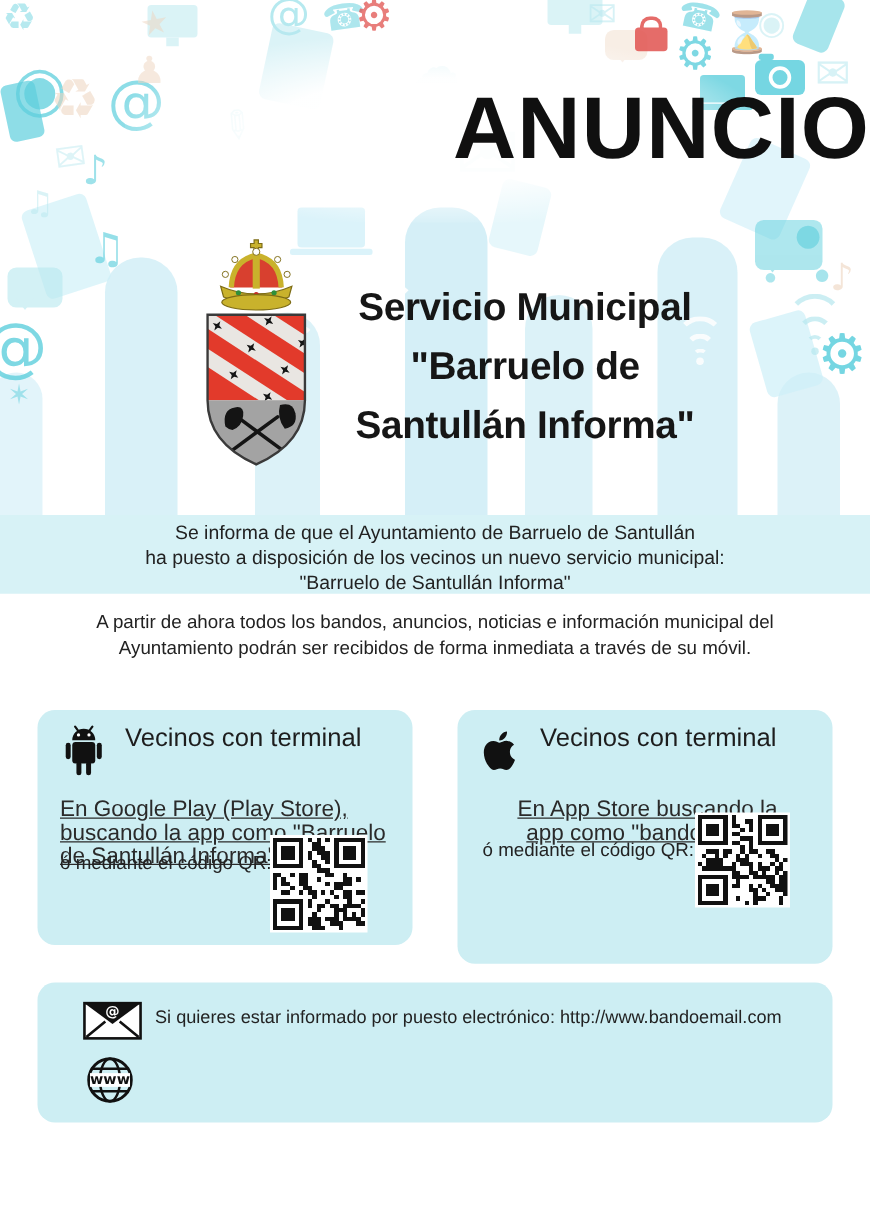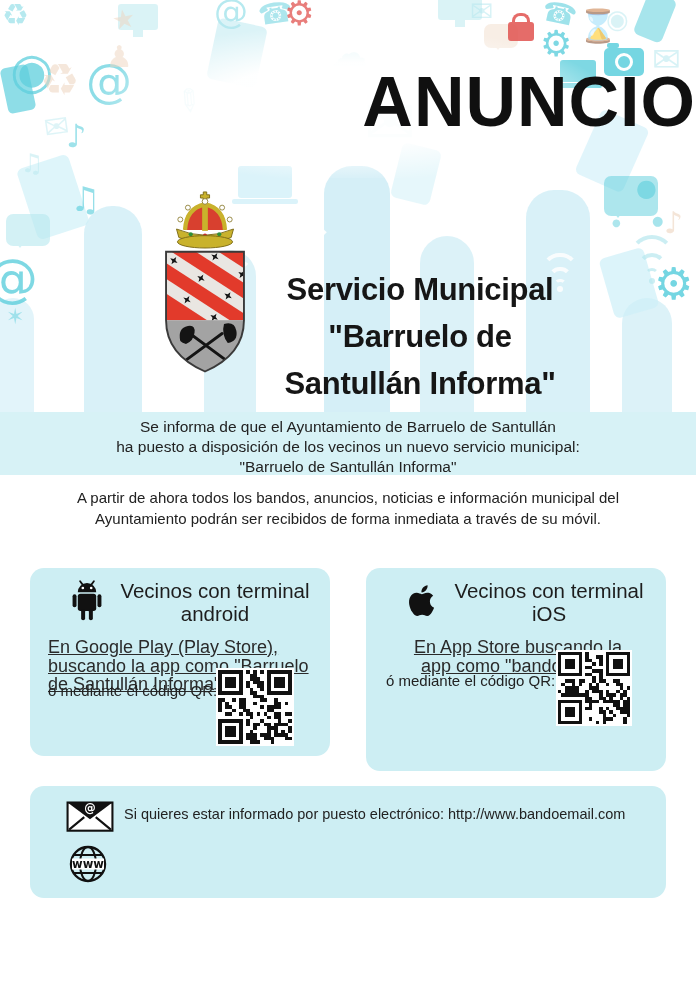--- a/index.html
+++ b/index.html
@@ -31,33 +31,33 @@
   .ds.w i{position:absolute;left:50%;bottom:-26%;transform:translateX(-50%);width:6px;height:6px;background:currentColor;border-radius:50%;}
 
   #halo{position:absolute;left:100px;top:28px;width:500px;height:150px;z-index:1;
         background:radial-gradient(ellipse at center,rgba(255,255,255,.98) 38%,rgba(255,255,255,0) 74%);}
 
   #title{position:absolute;left:0;right:0;top:62px;z-index:2;text-align:right;
          font-size:70px;font-weight:bold;letter-spacing:1px;color:#101010;}
 
   #crest{position:absolute;left:148px;top:190px;width:114px;height:192px;z-index:2;}
   #heading{position:absolute;left:252px;top:222px;width:336px;z-index:2;text-align:center;
-           font-weight:bold;font-size:31px;line-height:47px;color:#161616;letter-spacing:-0.3px;margin-top:44px;}
+           font-weight:bold;font-size:31px;line-height:47px;color:#161616;letter-spacing:-0.3px;}
 
   #band{position:absolute;left:0;right:0;top:412px;height:63px;background:#d7f2f6;z-index:2;
         text-align:center;font-size:15.5px;line-height:20px;color:#222;padding-top:5px;box-sizing:border-box;}
   #intro{position:absolute;left:0;right:0;top:487px;z-index:2;text-align:center;font-size:15px;line-height:21px;color:#222;}
   #question{position:absolute;left:0;right:0;top:539px;z-index:2;text-align:center;font-size:15px;color:#222;}
 
   .panel{position:absolute;background:#cdeef3;border-radius:14px;z-index:2;}
   #box-android{left:30px;top:568px;width:300px;height:188px;}
   #box-ios{left:366px;top:568px;width:300px;height:203px;}
   #box-contact{left:30px;top:786px;width:636px;height:112px;}
 
-  .bh{position:absolute;left:16px;right:0;top:11px;display:flex;justify-content:center;gap:12px;align-items:flex-start;}
+  .bh{position:absolute;left:16px;right:0;top:11px;display:flex;gap:12px;align-items:flex-start;}
   .bh .ttl{font-size:20.5px;line-height:23px;color:#1d1d1d;text-align:center;}
   .bb{position:absolute;left:18px;top:70px;right:12px;font-size:18px;line-height:18.5px;color:#2a2a2a;text-decoration:underline;}
   #box-ios .bb{left:32px;width:240px;right:auto;text-align:center;}
   .ql{position:absolute;left:18px;top:114px;font-size:15px;color:#222;}
   #box-ios .ql{left:20px;top:104px;}
   .qr{position:absolute;background:#fff;padding:2px;}
   #qr-android{left:186px;top:100px;width:74px;height:74px;}
   #qr-ios{left:190px;top:82px;width:72px;height:72px;}
   .bn{position:absolute;left:20px;top:146px;width:274px;font-size:13px;line-height:15.5px;color:#2a2a2a;}
 
@@ -235,21 +235,20 @@
         </g>
         <circle cx="16" cy="8.6" r="1.25" fill="#fff"></circle>
         <circle cx="24" cy="8.6" r="1.25" fill="#fff"></circle>
         <g stroke="#111" stroke-width="1.7" stroke-linecap="round">
           <line x1="13.4" y1="2.2" x2="15.8" y2="5.4"></line>
           <line x1="26.6" y1="2.2" x2="24.2" y2="5.4"></line>
         </g>
       </svg>
       <div class="ttl">
         <div>Vecinos con terminal</div>
-        <div>android</div>
       </div>
     </div>
     <div class="bb">En Google Play (Play Store), buscando la app como "Barruelo de Santullán Informa"</div>
     <div class="ql">ó mediante el código QR:</div>
     <svg id="qr-android" class="qr" viewBox="0 0 21 21" fill="#111" shape-rendering="crispEdges">
         <rect width="21" height="21" fill="#fff"></rect>
         <rect x="0" y="0" width="1" height="1"></rect>
         <rect x="1" y="0" width="1" height="1"></rect>
         <rect x="2" y="0" width="1" height="1"></rect>
         <rect x="3" y="0" width="1" height="1"></rect>
@@ -465,21 +464,20 @@
       </svg>
   </div>
 
   <div id="box-ios" class="panel">
     <div class="bh">
       <svg width="38" height="46" viewBox="0 0 24 26">
         <path fill="#111" d="M16.365 12.74c-.024-2.448 2.001-3.623 2.092-3.68-1.14-1.666-2.914-1.895-3.543-1.92-1.508-.153-2.943.888-3.708.888-.764 0-1.945-.866-3.197-.842-1.645.024-3.162.956-4.008 2.43-1.709 2.963-.437 7.347 1.227 9.752.814 1.178 1.784 2.5 3.058 2.453 1.227-.048 1.69-.794 3.173-.794 1.484 0 1.899.794 3.198.77 1.32-.024 2.155-1.202 2.963-2.385.932-1.368 1.316-2.692 1.34-2.76-.03-.012-2.571-.987-2.595-3.912zM13.89 5.545c.677-.82 1.133-1.963 1.008-3.1-.975.04-2.155.65-2.854 1.469-.627.727-1.176 1.888-1.028 3.002 1.087.084 2.198-.552 2.874-1.371z"></path>
       </svg>
       <div class="ttl">
         <div>Vecinos con terminal</div>
-        <div>iOS</div>
       </div>
     </div>
     <div class="bb">En App Store buscando la app como "bandomovil".</div>
     <div class="ql">ó mediante el código QR:</div>
     <svg id="qr-ios" class="qr" viewBox="0 0 21 21" fill="#111" shape-rendering="crispEdges">
         <rect width="21" height="21" fill="#fff"></rect>
         <rect x="0" y="0" width="1" height="1"></rect>
         <rect x="1" y="0" width="1" height="1"></rect>
         <rect x="2" y="0" width="1" height="1"></rect>
         <rect x="3" y="0" width="1" height="1"></rect>

